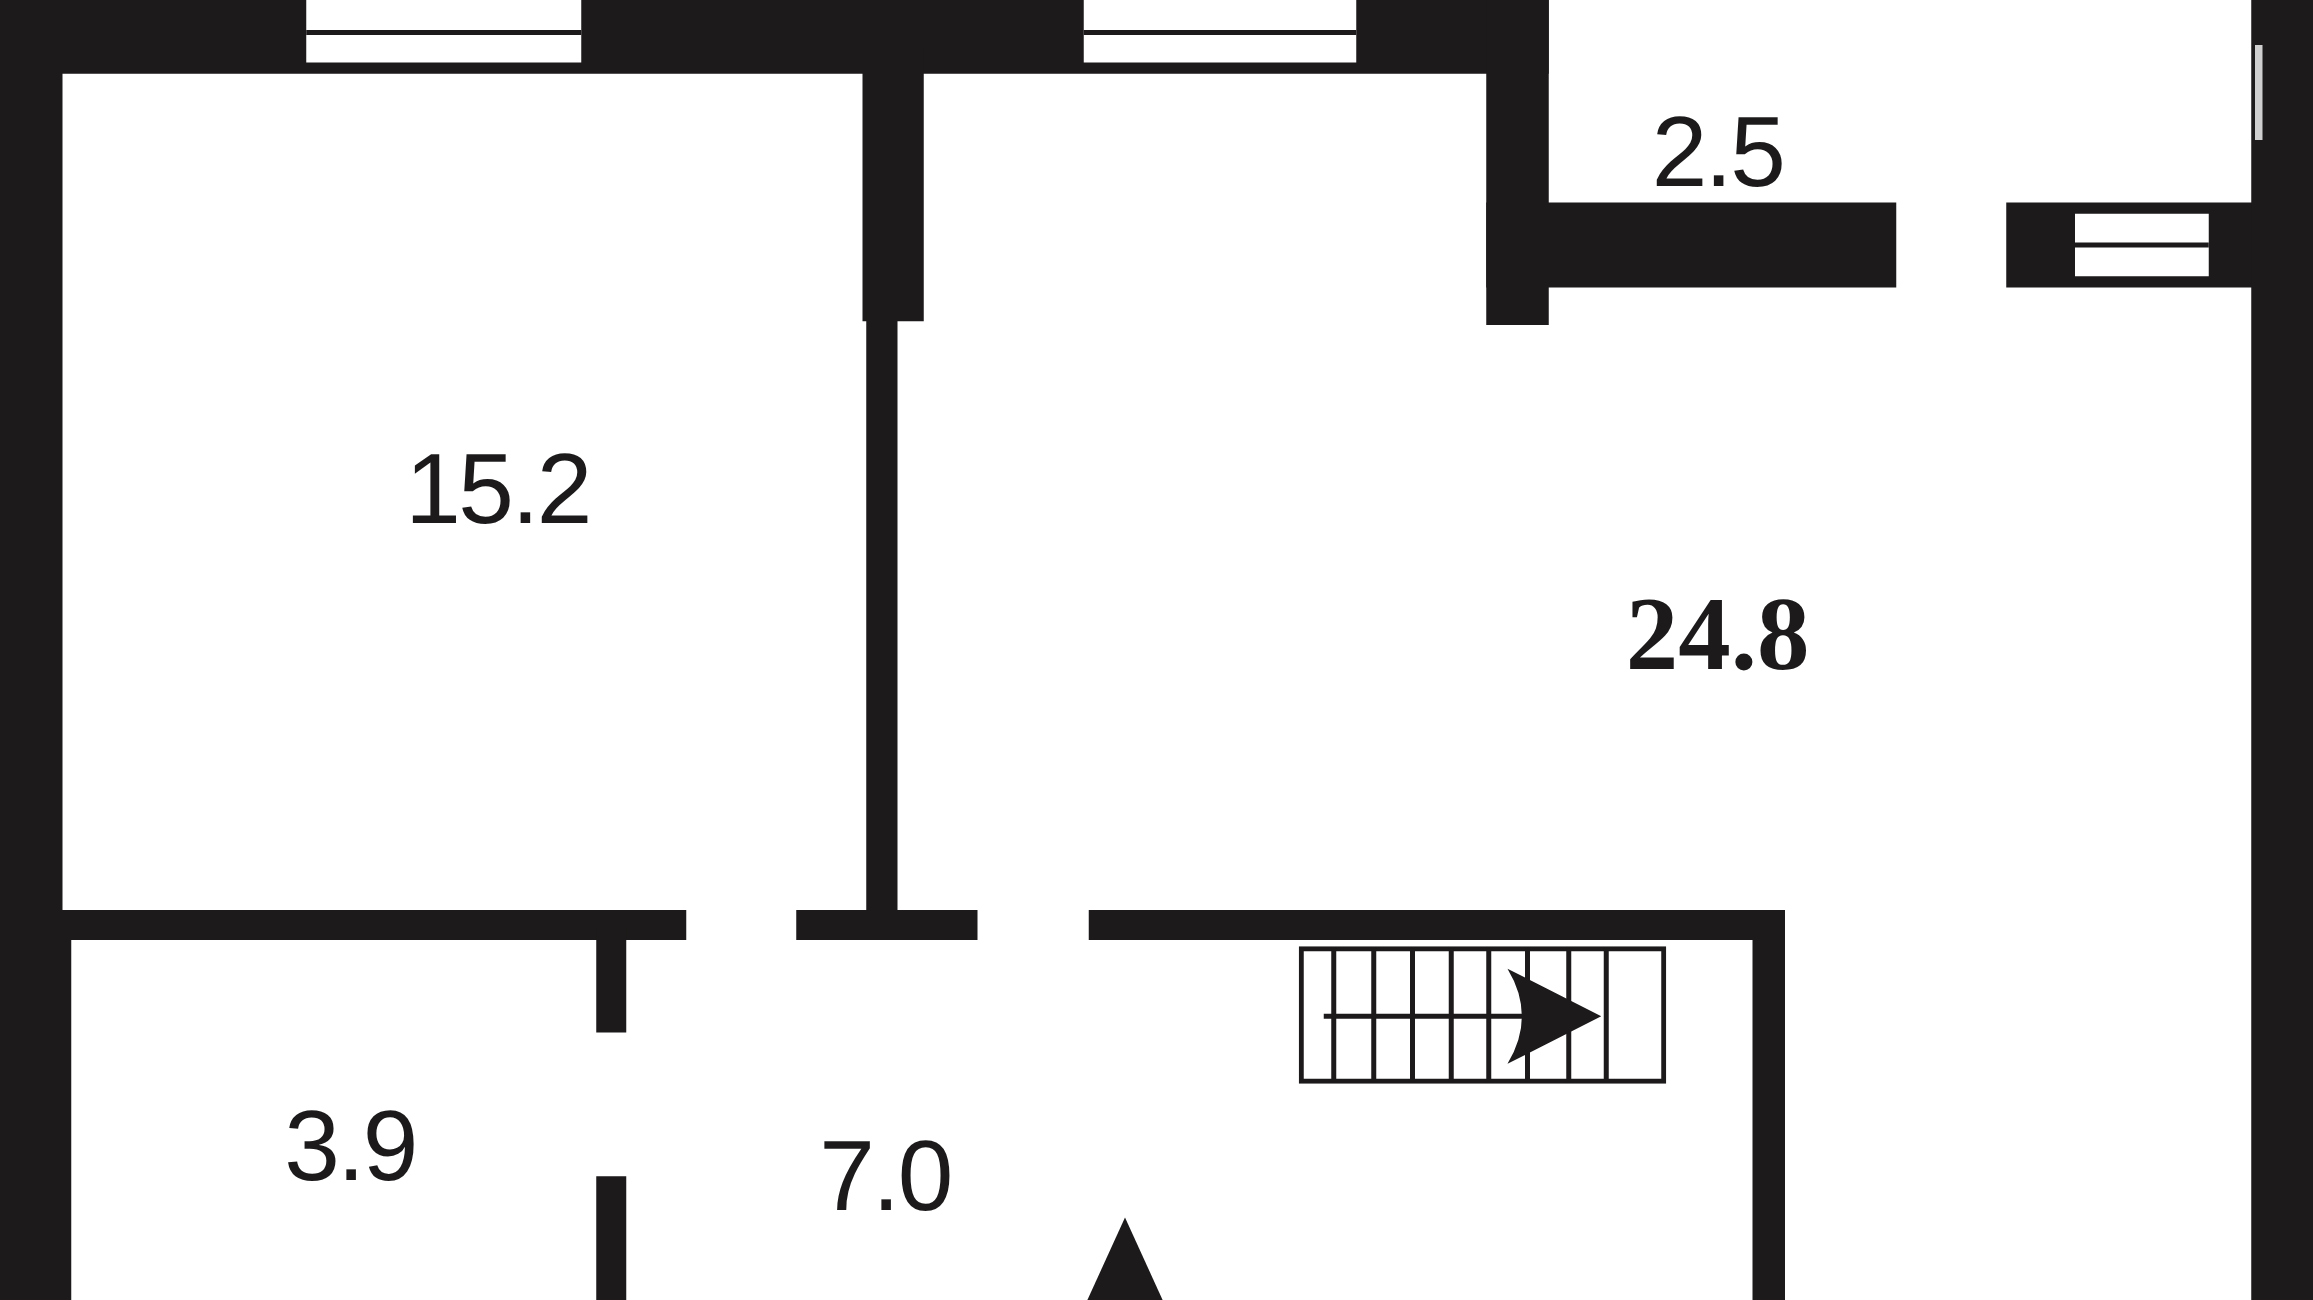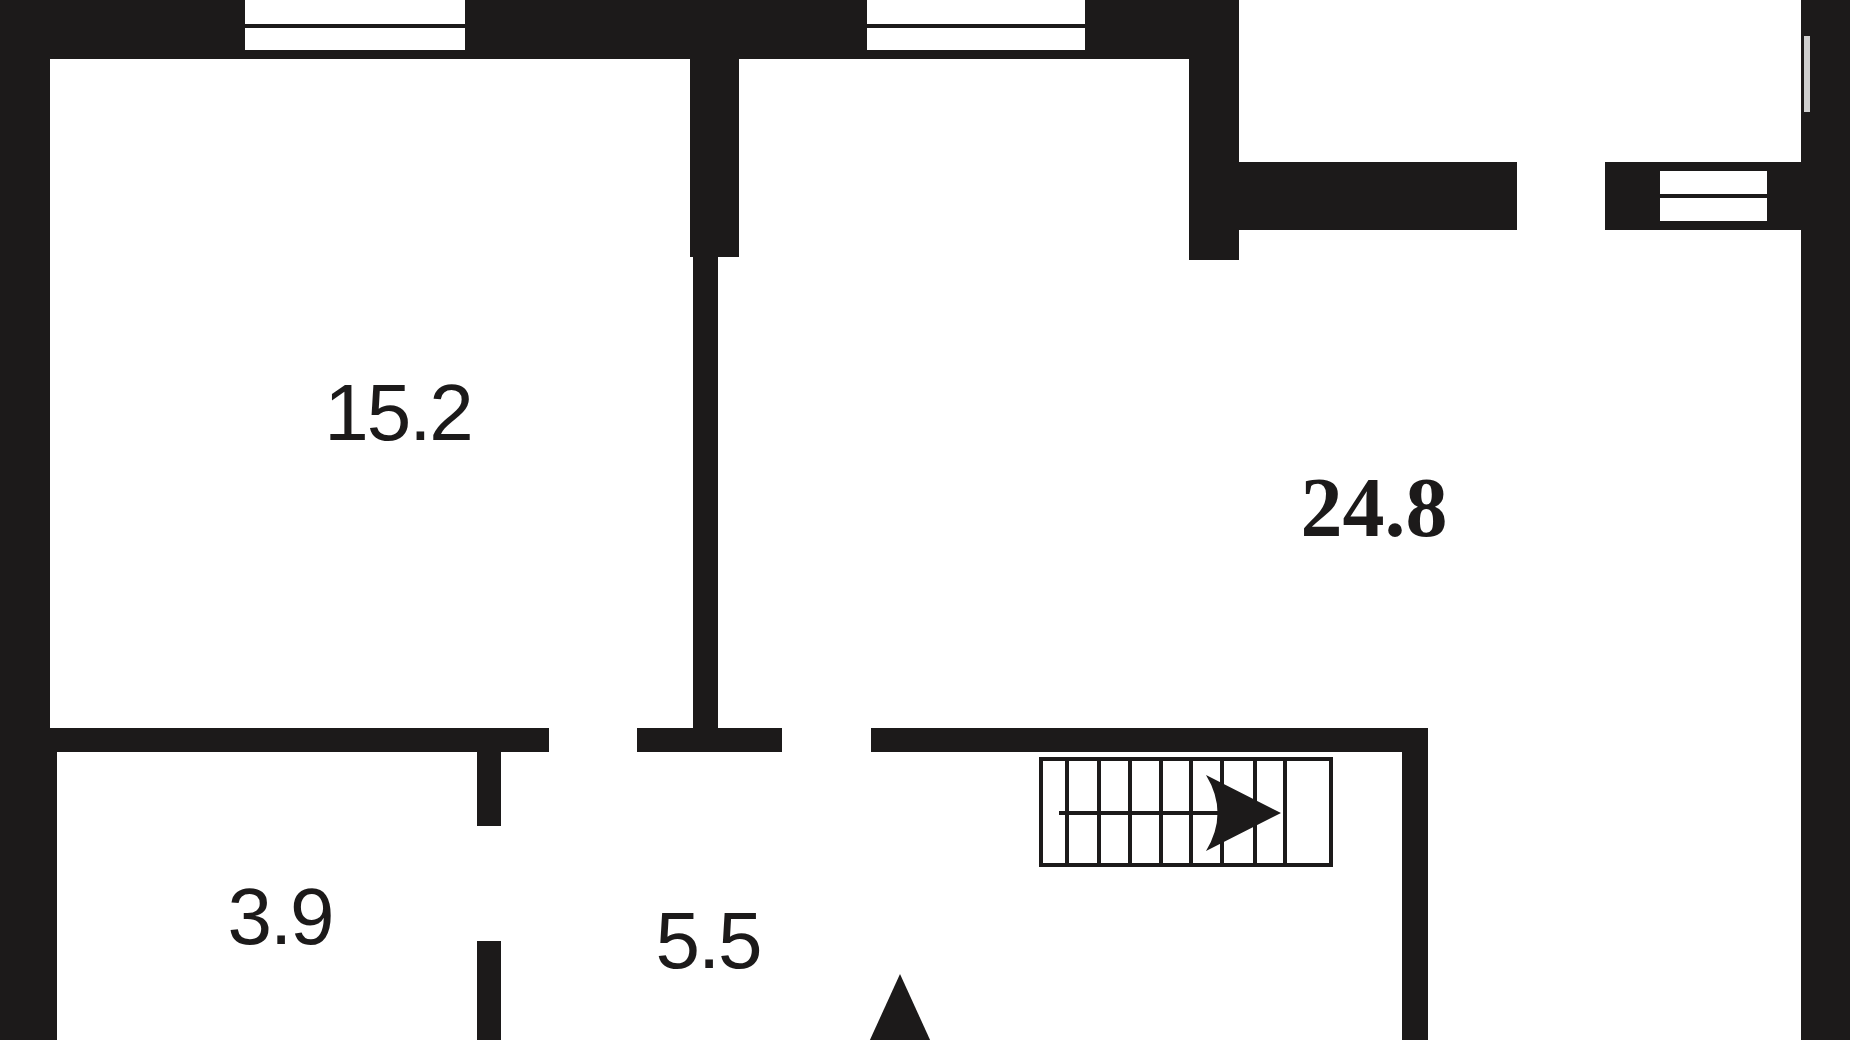--- a/index.html
+++ b/index.html
@@ -66,17 +66,18 @@
       <line x1="246" y1="2" x2="246" y2="108"></line>
       <line x1="20" y1="56" x2="200" y2="56"></line>
     </g>
     <path d="M167,18 Q190,56 167,94 L242,56 Z" fill="#1c1a1a"></path>
   </svg>
 
   <svg style="left:867px;top:972px;" width="66" height="70" viewBox="0 0 66 70">
     <path d="M33,2 L64,70 L2,70 Z" fill="#1c1a1a"></path>
   </svg>
 
-  <div class="lbl sans" style="left:398px;top:413px;">15.2</div>
+  <div class="lbl sans" style="left:398px;top:391px;">15.2</div>
   <div class="lbl serif" style="left:1374px;top:472px;">24.8</div>
+  <div class="lbl sans" style="left:1374px;top:122px;">2.5</div>
   <div class="lbl sans" style="left:280px;top:917px;">3.9</div>
-  <div class="lbl sans" style="left:708px;top:941px;">5.5</div>
+  <div class="lbl sans" style="left:708px;top:941px;">7.0</div>
 </div>
 
 </body></html>

